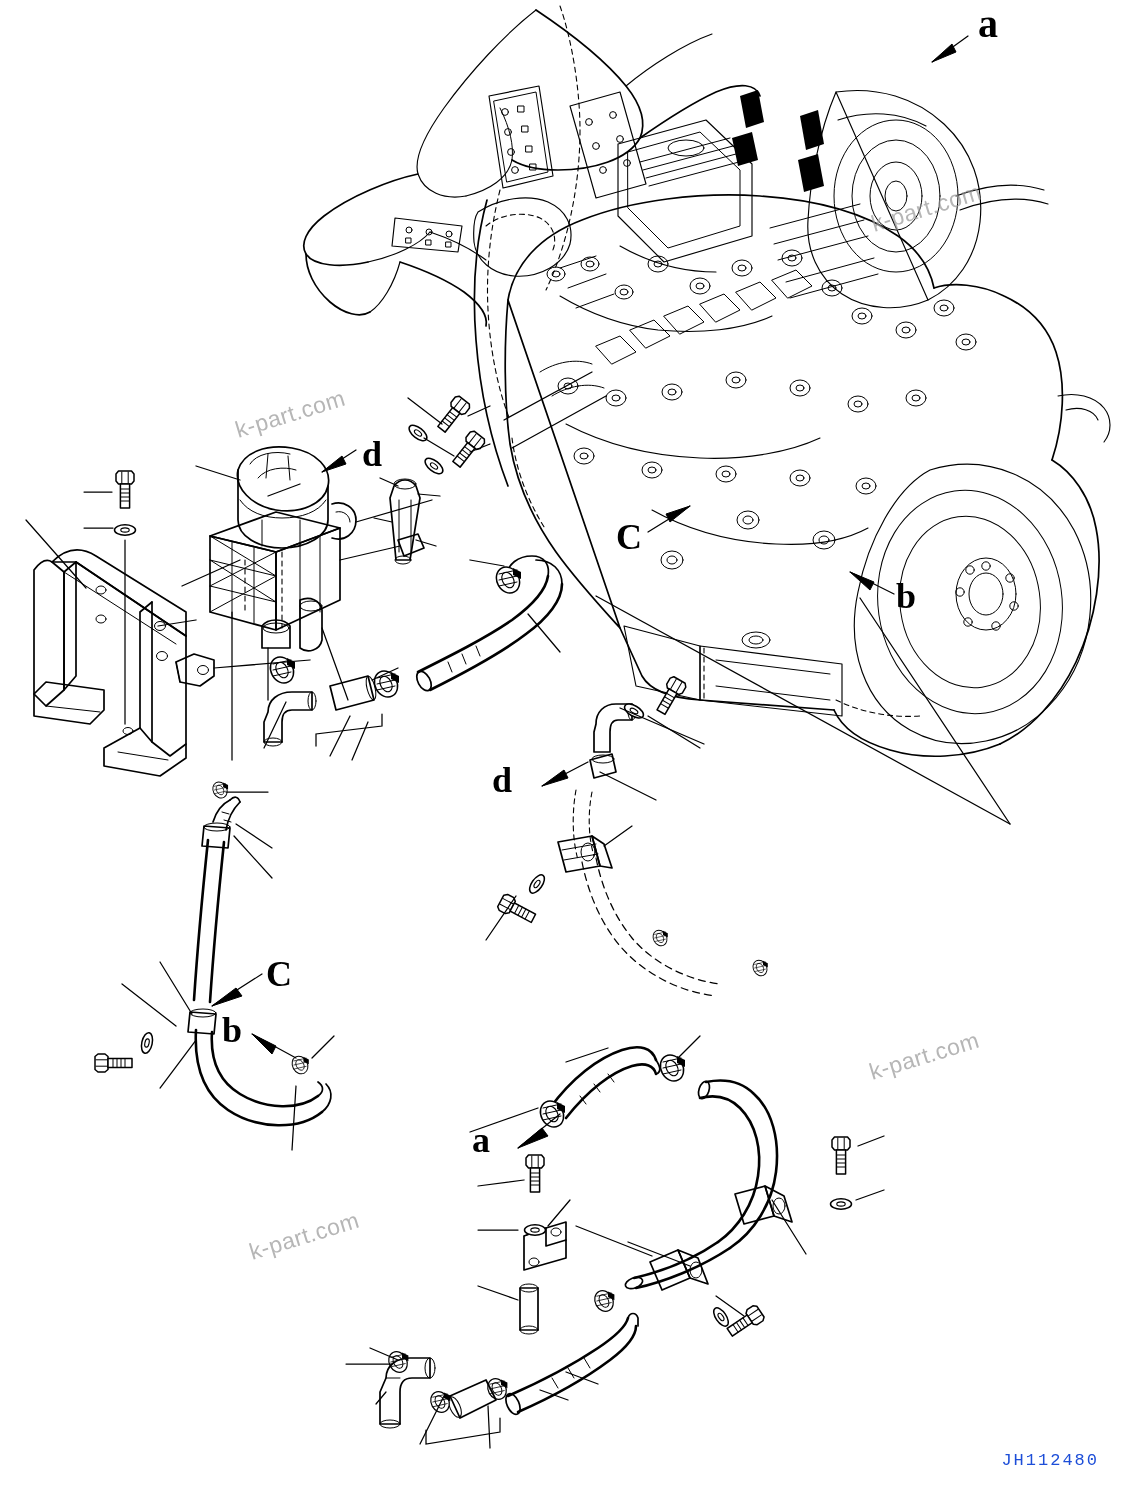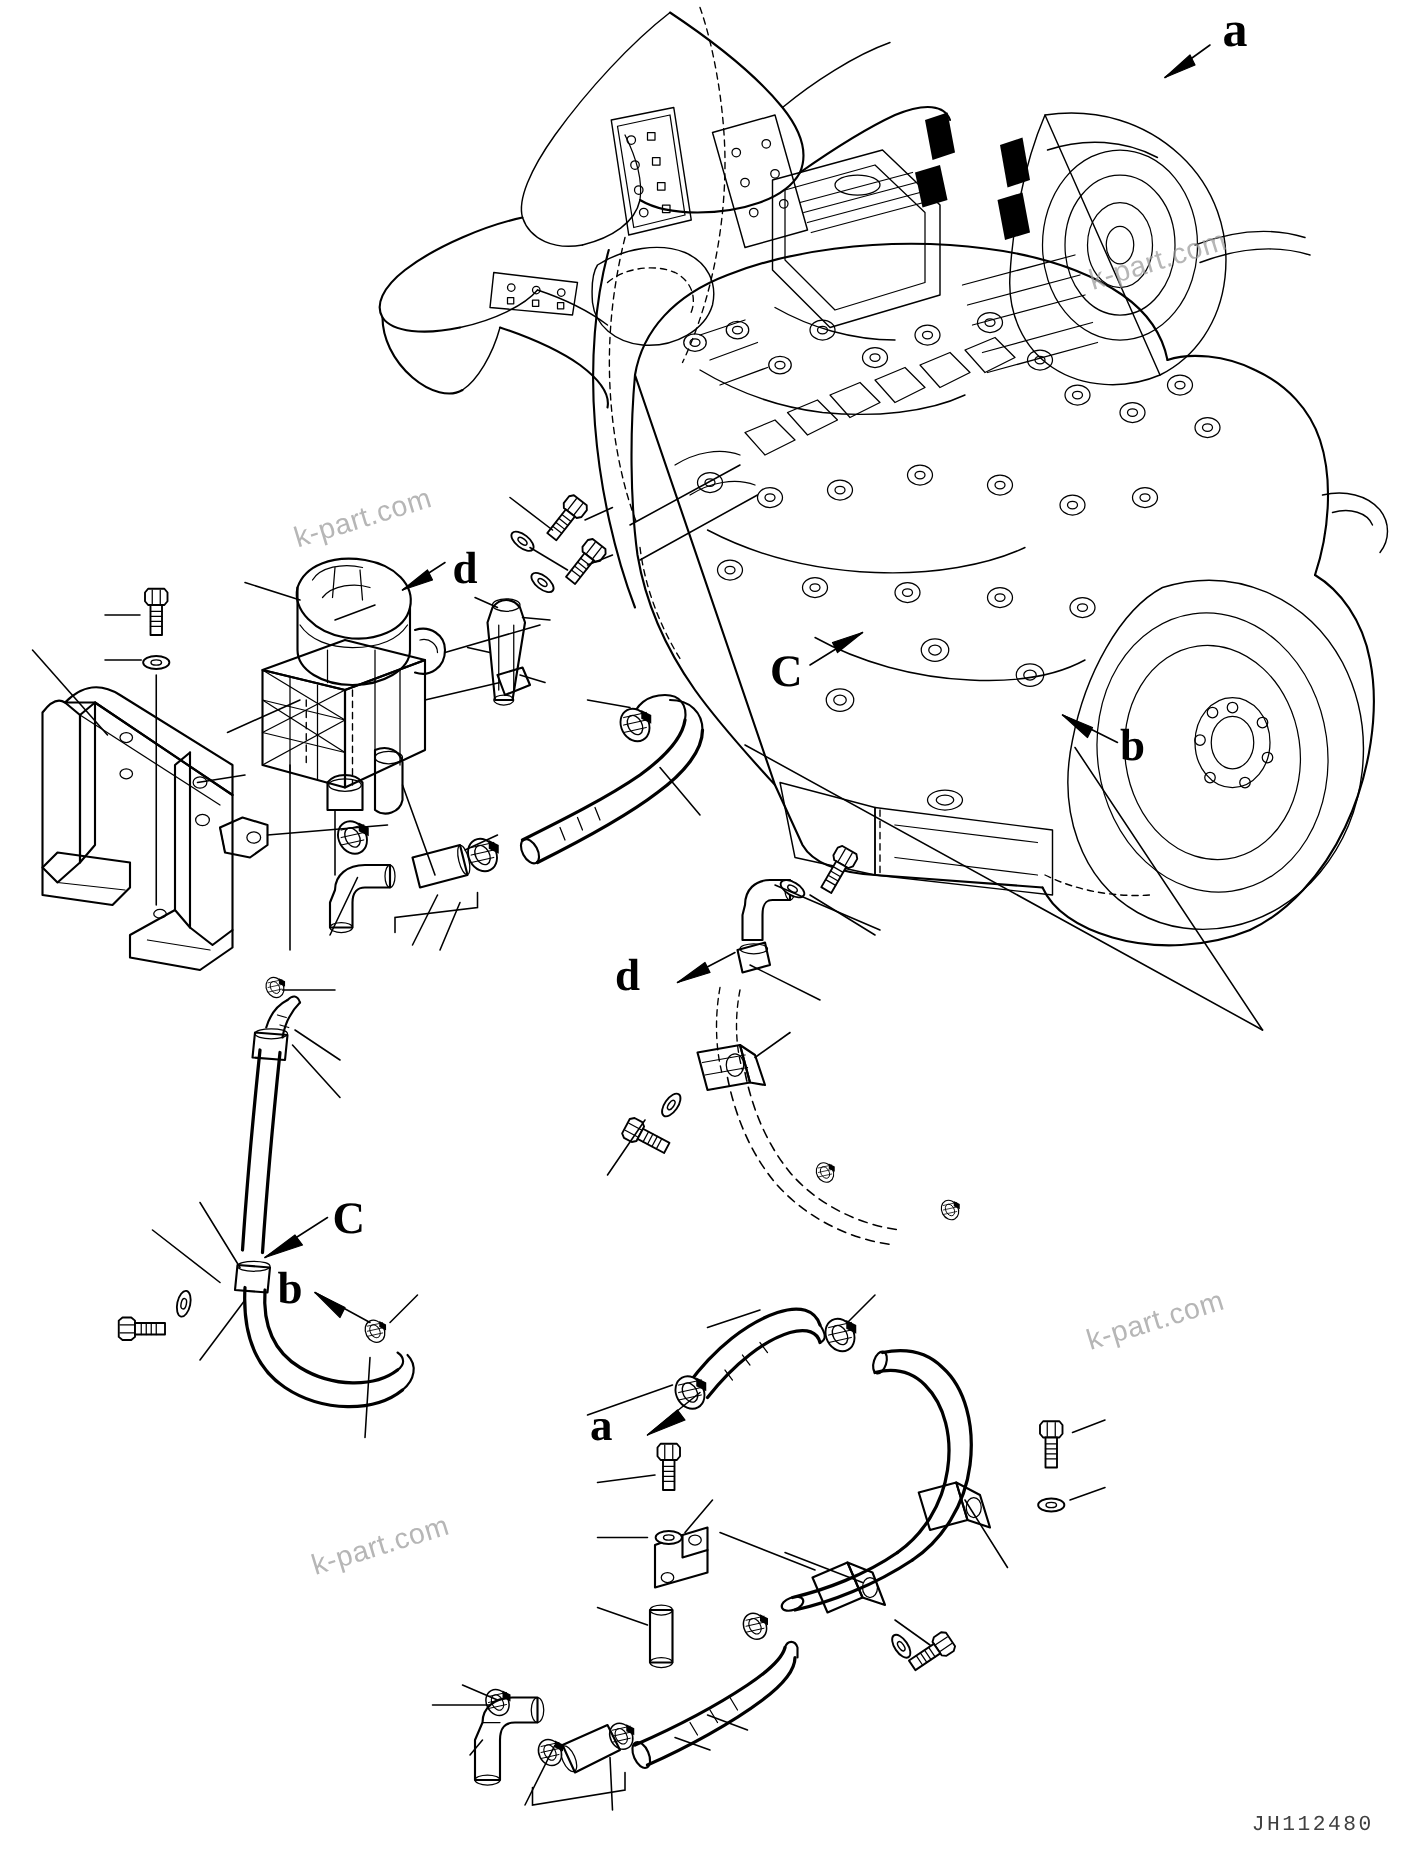--- a/index.html
+++ b/index.html
@@ -31,21 +31,21 @@
     color:#000;
     line-height:1;
     white-space:nowrap;
   }
   #drawing-no{
     position:absolute;
     right:42px;bottom:22px;
     font-family:"Liberation Mono","DejaVu Sans Mono",monospace;
     font-size:17px;
     letter-spacing:2.0px;
-    color:#404040;
+    color:#1d4ed8;
   }
 </style>
 </head>
 <body>
 
 <div id="sheet">
 
   <svg id="art" viewBox="0 0 1141 1492" xmlns="http://www.w3.org/2000/svg">
     <defs>
       <style>

